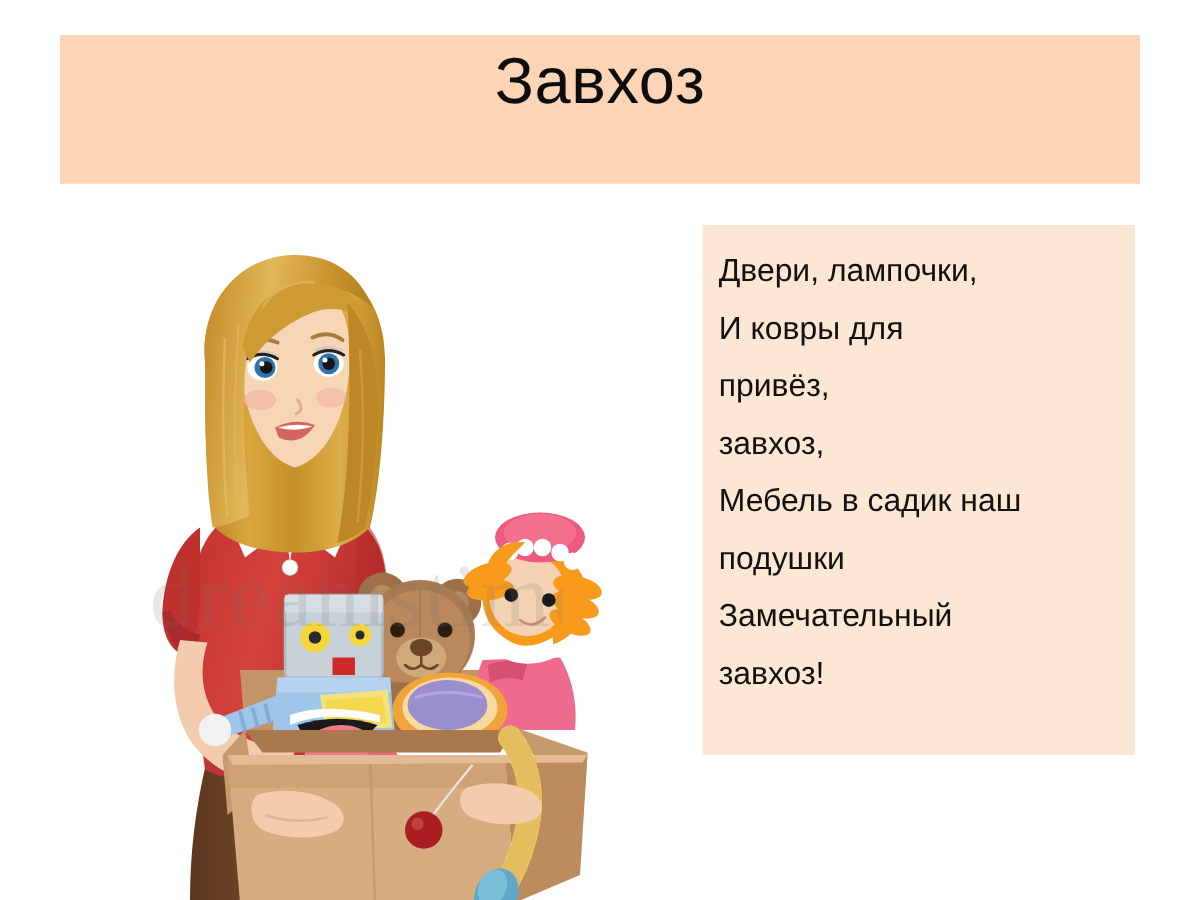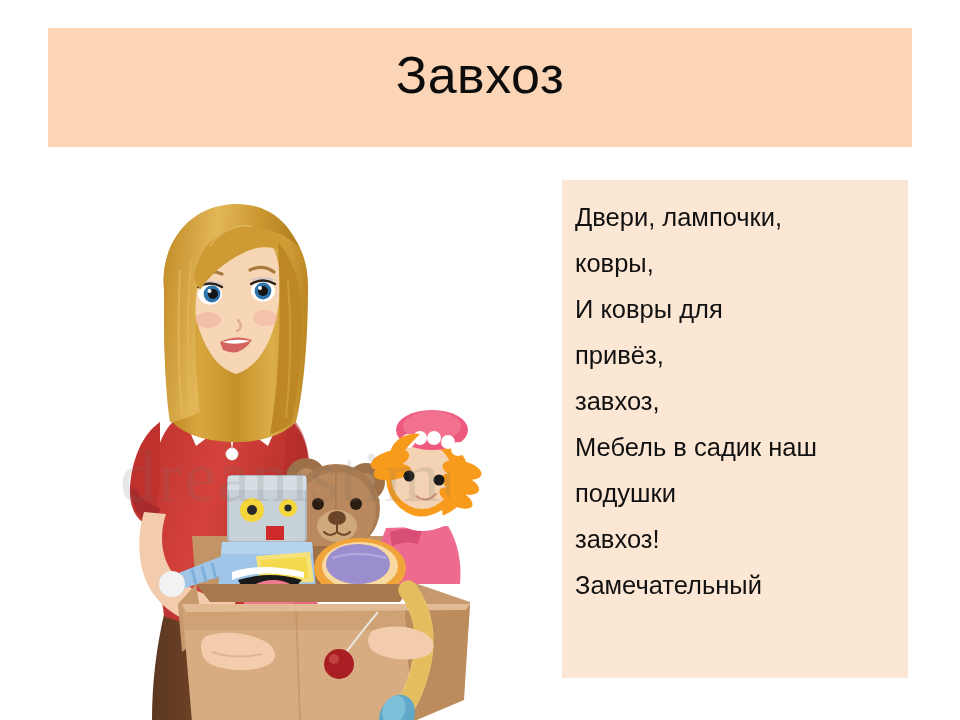--- a/index.html
+++ b/index.html
@@ -21,37 +21,37 @@
     left: 48px;
     top: 28px;
     width: 864px;
     height: 119px;
     background: #FBD5B5;
     display: flex;
     align-items: flex-start;
     justify-content: center;
   }
   #title-text {
-    margin-top: 20px;
+    margin-top: 10px;
     font-family: "Liberation Sans", sans-serif;
     font-size: 52px;
     line-height: 1.05;
     font-weight: 400;
     color: #0d0d0d;
     letter-spacing: 0.5px;
     white-space: nowrap;
   }
 
   
   #poem-block {
     position: absolute;
     left: 562px;
     top: 180px;
     width: 346px;
-    height: 498px;
+    height: 424px;
     background: #FCE7D5;
     box-sizing: border-box;
     padding: 14px 14px 0 13px;
   }
   .poem-line {
     font-family: "Liberation Sans", sans-serif;
     font-size: 25.5px;
     line-height: 46px;
     color: #111111;
     white-space: nowrap;
@@ -375,21 +375,20 @@
       <path d="M314 470 C332 464 352 466 366 474 C376 480 376 492 366 496
                C350 502 328 500 314 492 C306 486 306 474 314 470 Z" fill="#F2CCAC"></path>
     </g>
   </svg>
 </div>
 
 <div id="watermark">dreamstimes</div>
 
 <div id="poem-block">
   <div class="poem-line">Двери, лампочки,</div>
-  <div class="poem-line">ковры,</div>
   <div class="poem-line">И ковры для</div>
   <div class="poem-line">привёз,</div>
   <div class="poem-line">завхоз,</div>
   <div class="poem-line">Мебель в садик наш</div>
   <div class="poem-line">подушки</div>
+  <div class="poem-line">Замечательный</div>
   <div class="poem-line">завхоз!</div>
-  <div class="poem-line">Замечательный</div>
 </div>
 
 </body></html>

